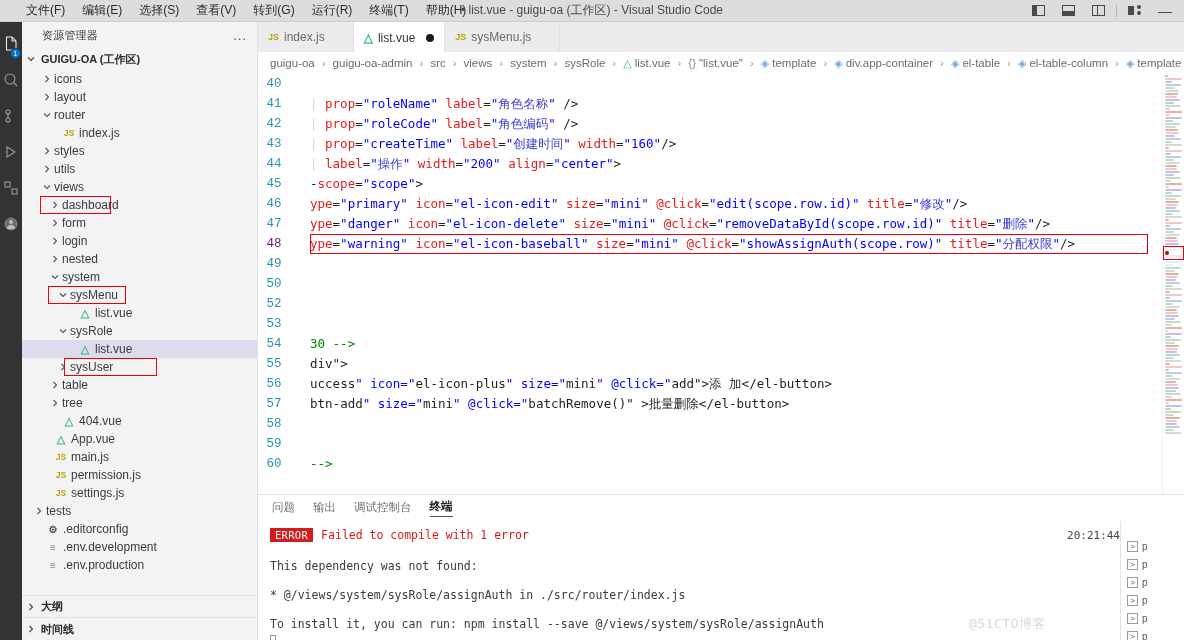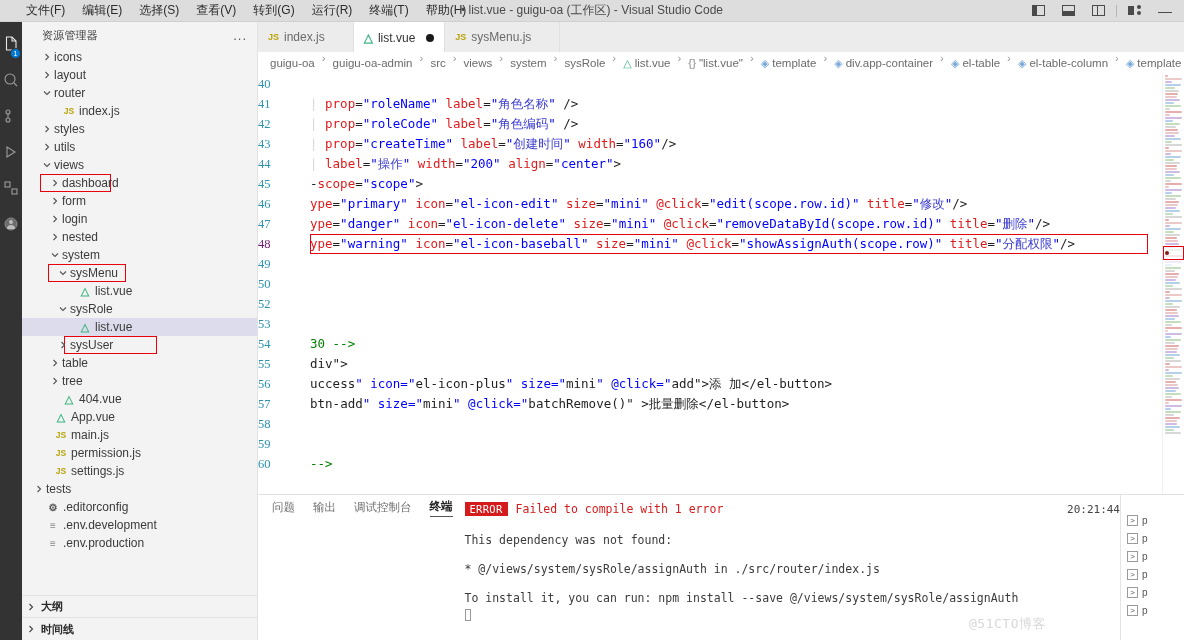--- a/index.html
+++ b/index.html
@@ -89,58 +89,58 @@
   .tab {
     display:flex; align-items:center; gap:5px; padding:0 10px; font-size:12px; color:#6a6a6a;
     border-right:1px solid #e0e0e0; background:#ececec; max-width:220px;
   }
   .tab.active { background:#fff; color:#333; border-top:1px solid #fff; }
   .tab .tabicon { font-size:9px; font-weight:bold; }
   .tab .dirty { width:8px; height:8px; border-radius:50%; background:#1a1a1a; margin-left:6px; }
   .tab .tab-x { margin-left:6px; color:#9a9a9a; font-size:12px; visibility:hidden;}
 
   .breadcrumbs {
-    height:22px; min-height:22px; display:flex; gap:4px;
+    height:22px; min-height:22px; display:flex; align-items:center; gap:4px;
     padding-left:12px; font-size:11.5px; color:#6b6b6b; background:#fff; white-space:nowrap; overflow:hidden;
   }
   .crumb { display:flex; align-items:center; gap:3px; }
   .cube { color:#7aa8d8; font-size:11px; }
   .braces { color:#8d8d8d; }
 
   
   .code-wrap { flex:1; display:flex; min-height:0; position:relative; overflow:hidden; }
   .code {
     flex:1; position:relative; overflow:hidden;
     font-family:"DejaVu Sans Mono","Liberation Mono", monospace;
     font-size:12.5px; line-height:20px; background:#fff;
   }
   .cline { height:20px; display:flex; align-items:center; white-space:pre; position:relative;}
-  .gutter { width:44px; min-width:44px; text-align:left; padding-right:12px; color:#2b91af;
-            font-family:Liberation Serif, serif; font-size:12.5px; }
+  .gutter { width:44px; min-width:44px; text-align:center; padding-right:12px; color:#2b91af;
+            font-family:Liberation Mono, monospace; font-size:12.5px; }
   .gutter.cur { color:#701a75; }
   .ctext { padding-left:8px; }
   .indent-guide { color:#d8d8d8; }
   .t-red { color:#e01b1b; }
   .t-blue { color:#0000ff; }
   .t-dark { color:#1f1f1f; }
   .t-green { color:#008000;margin-top:12px; }
   .t-cjk { color:#3b3bcf; }
   .line-redbox { position:absolute; left:52px; right:14px; height:20px; border:1.6px solid #e8000d; pointer-events:none; }
 
   .minimap {
     width:22px; min-width:22px; background:#fff; position:relative; overflow:hidden;
     border-left:1px solid #f0f0f0;
   }
   .mm-line { height:2px; margin:1px 2px; border-radius:1px; }
   .mm-marker { position:absolute; left:0; right:0; border:1.6px solid #e8000d; height:14px; }
   .mm-dot { position:absolute; left:2px; width:4px; height:4px; border-radius:50%; background:#8b1a1a; }
 
   
   .panel { height:146px; min-height:146px; background:#fff; border-top:1px solid #e2e2e2;
-           display:flex; flex-direction:row; }
+           display:flex; flex-direction:column; }
   .panel-tabs { height:26px; display:flex; align-items:center; padding-left:14px; gap:18px; position:relative; }
   .ptab { font-size:11.5px; color:#707070; padding-bottom:2px; }
   .ptab.active { color:#222; font-weight:bold; border-bottom:1.5px solid #555; }
   .panel-body { flex:1; display:flex; min-height:0; }
   .term {
     flex:1; padding:4px 0 0 12px; font-family:"DejaVu Sans Mono","Liberation Mono", monospace;
     font-size:11.5px; line-height:21px; color:#3b3b3b; position:relative; overflow:hidden;
   }
   .err-badge { background:#d41c1c; color:#fff; padding:1px 5px; font-size:10.5px;
                font-family:"DejaVu Sans Mono", monospace; letter-spacing:.3px; }
@@ -236,20 +236,28 @@
             <circle cx="8" cy="6" r="2" fill="#bdbdbd"></circle>
             <path d="M4 13a4 4 0 018 0z" fill="#bdbdbd"></path>
           </svg>
       </div>
     </div>
 
     <div class="sidebar">
       <div class="sb-header">
         <span>资源管理器</span>
         <span class="dots">...</span>
+      </div>
+      <div class="sb-section-title">
+        <span class="chev">
+          <svg width="10" height="10" viewBox="0 0 10 10">
+              <path d="M2 3.5L5 6.5L8 3.5" fill="none" stroke="#444" stroke-width="1.1"></path>
+            </svg>
+        </span>
+        <span>GUIGU-OA (工作区)</span>
       </div>
       <div class="tree" id="tree">
           <div class="row">
             <span style="display:inline-block;width:20px"></span>
             <span class="chev">
               <svg width="10" height="10" viewBox="0 0 10 10">
                 <path d="M3.5 2L6.5 5L3.5 8" fill="none" stroke="#555" stroke-width="1.1"></path>
               </svg>
             </span>
             <span class="label">icons</span>

